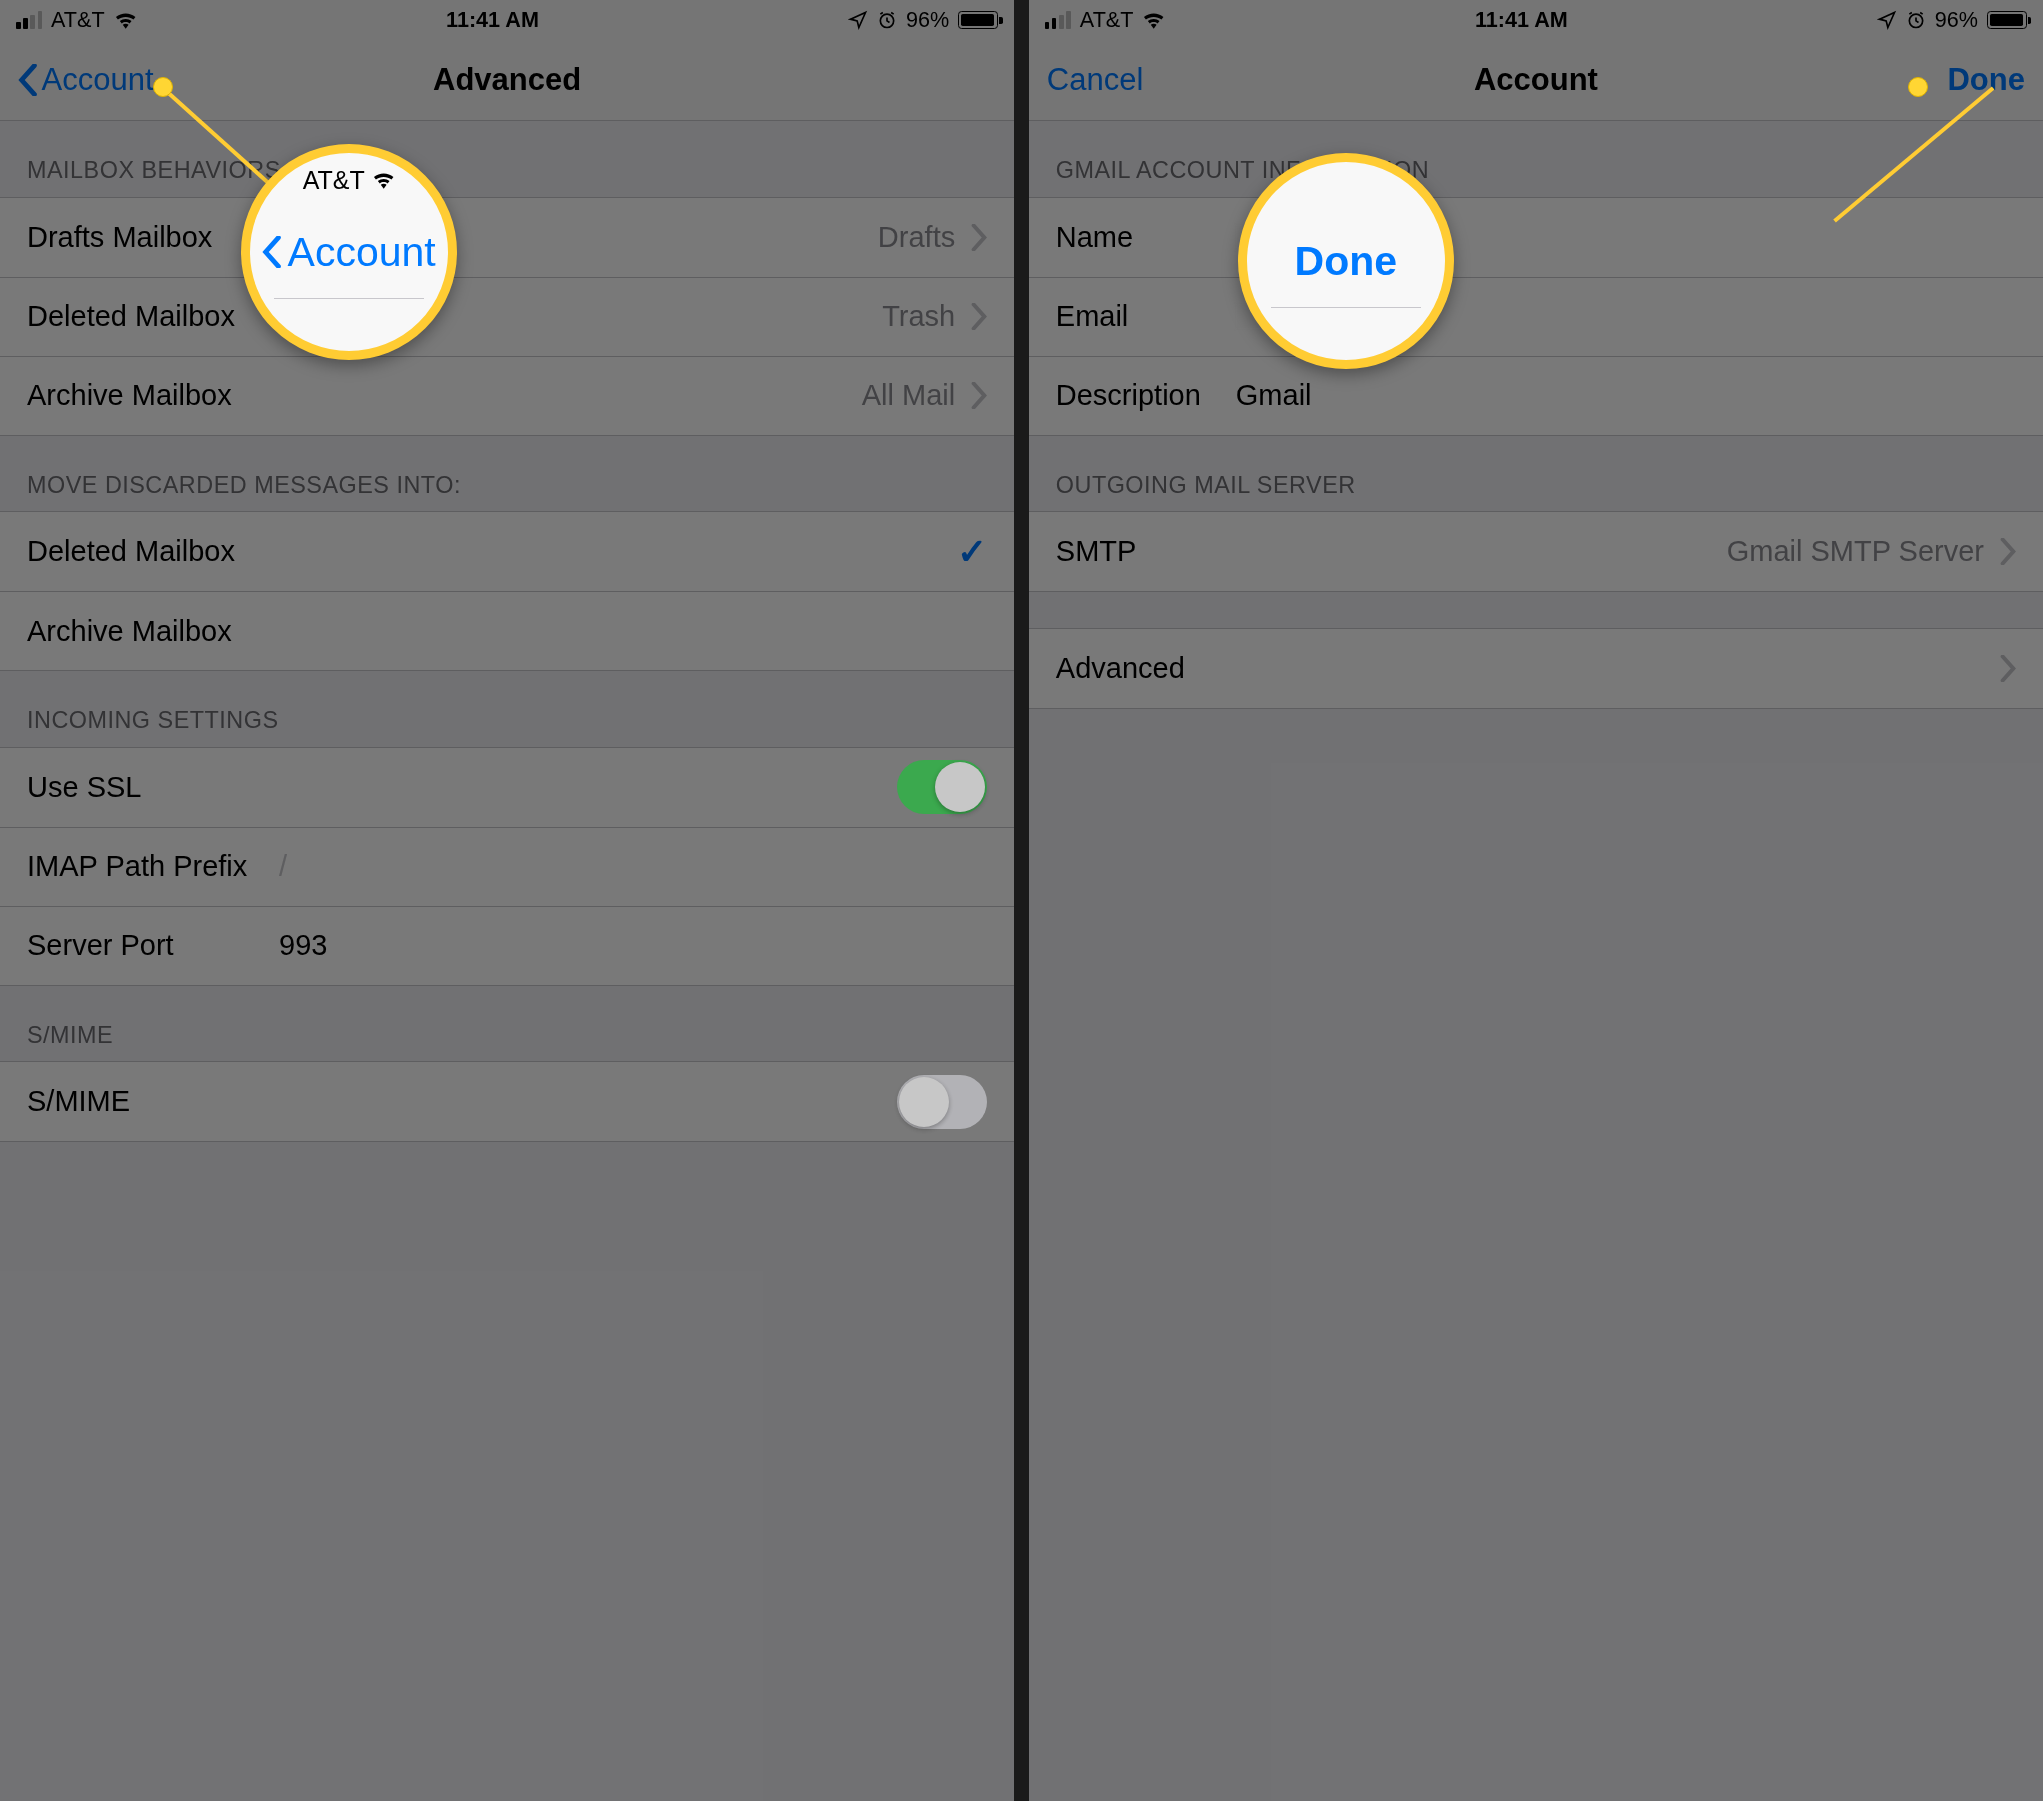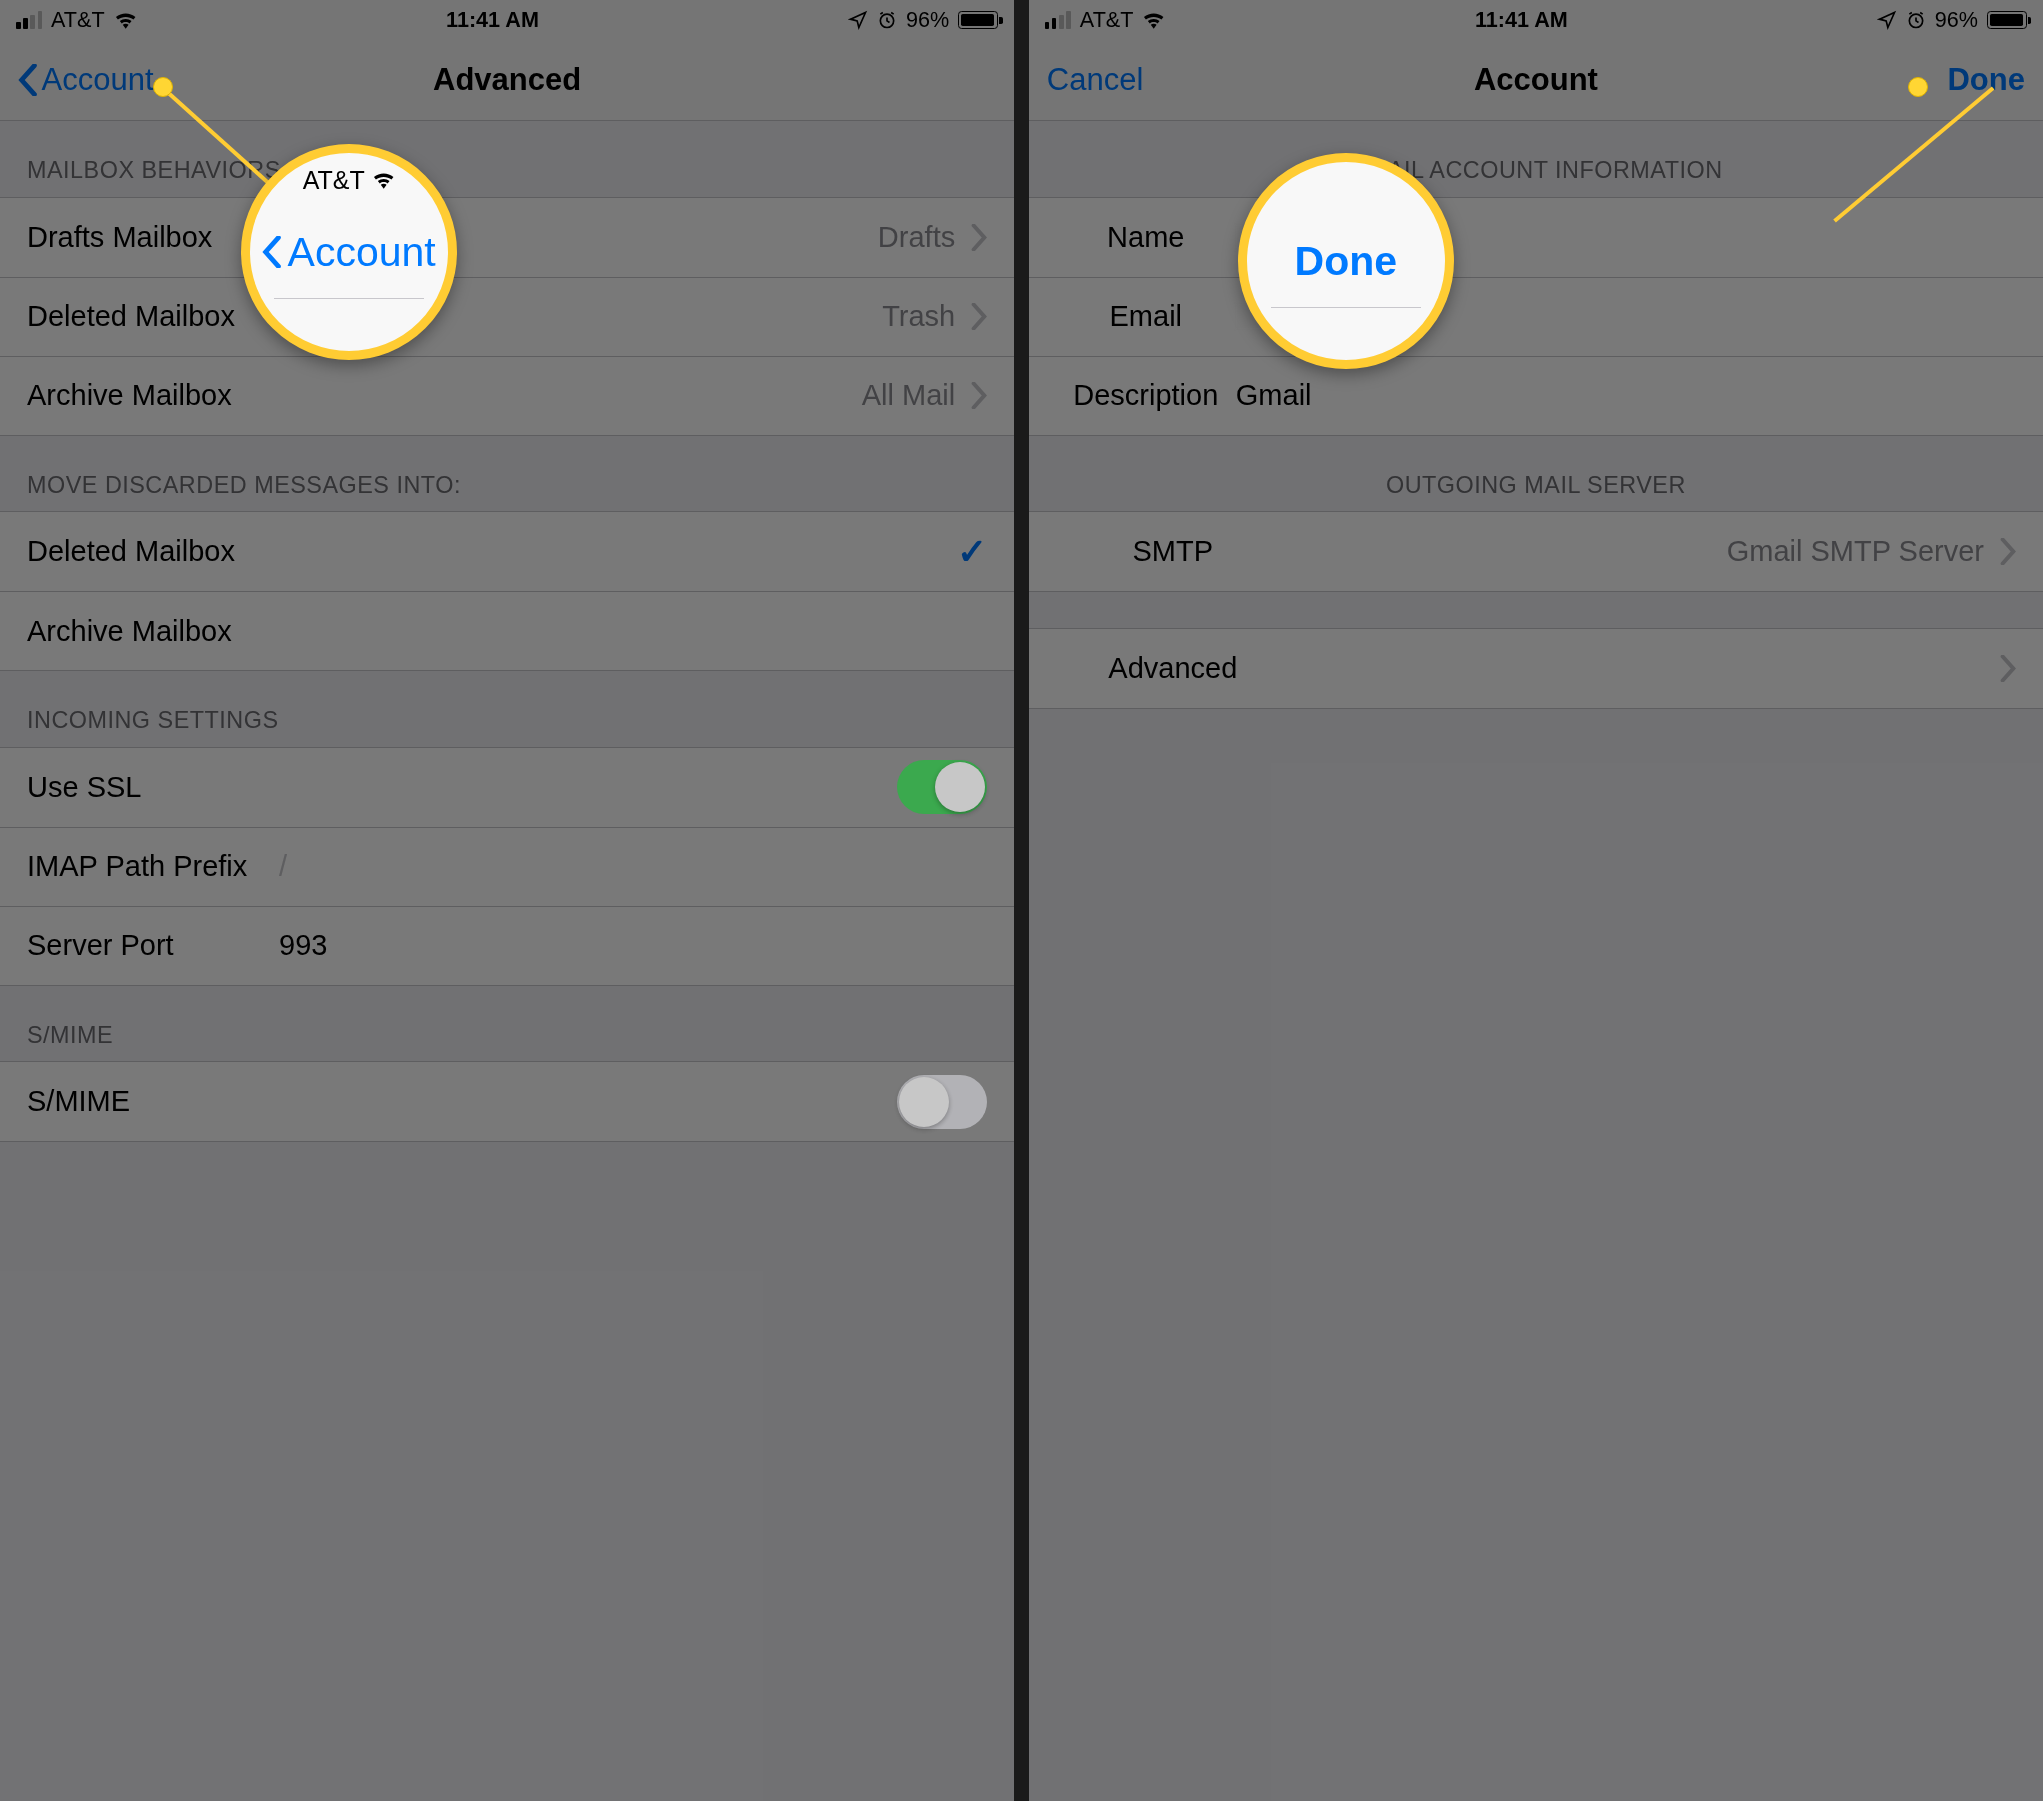--- a/index.html
+++ b/index.html
@@ -13,21 +13,21 @@
     position: absolute; inset: 0;
     display: flex;
   }
   .phone {
     flex: 1;
     background: #efeff4;
     position: relative;
     overflow: hidden;
   }
   .phone.left { margin-right: 12.6px; }
-  .phone.right { margin-left: 2px; text-align: center; }
+  .phone.right { margin-left: 2px; }
 
   
   .dim::after {
     content: "";
     position: absolute;
     inset: 0;
     background: rgba(0,0,0,0.22);
     pointer-events: none;
   }
 

